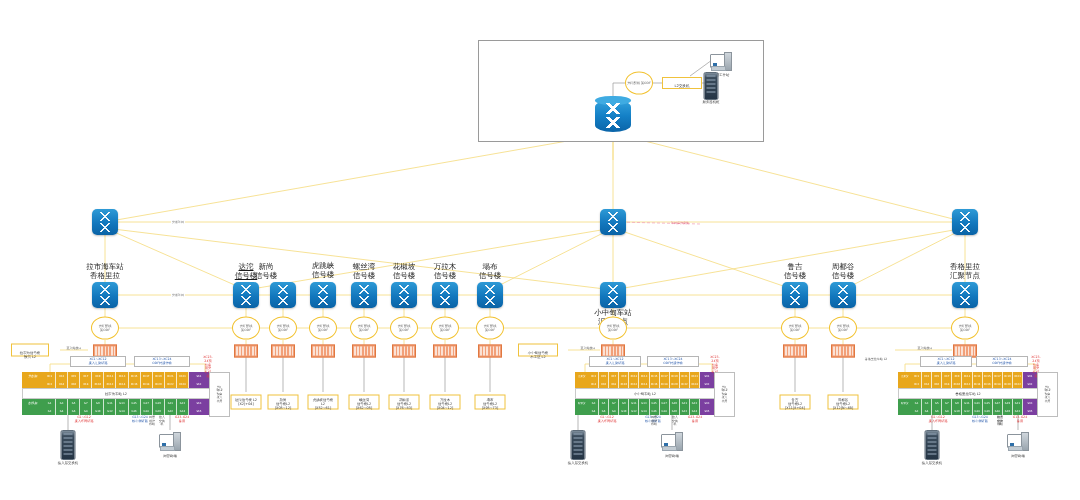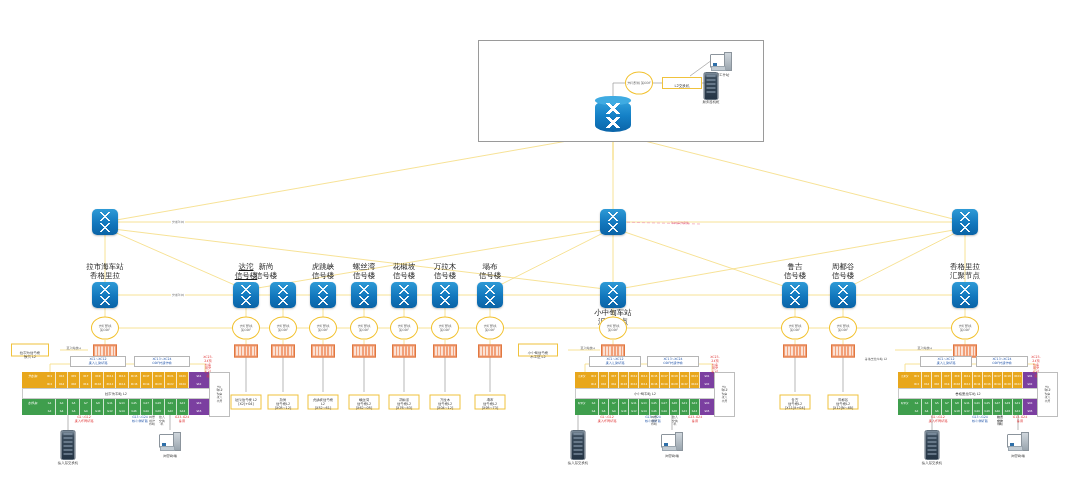--- a/index.html
+++ b/index.html
@@ -354,21 +354,21 @@
 
   <div class="nlabel" style="left:246px;top:262px;text-decoration:underline;">
     <div style="white-space:pre-line;">达沱
 信号楼</div>
     </div>
   <div class="nlabel" style="left:266px;top:262px;">
     <div style="white-space:pre-line;">新尚
 信号楼</div>
     </div>
   <div class="nlabel" style="left:323px;top:262px;">
-    <div style="white-space:pre-line;">虎跳峡
+    <div style="white-space:pre-line;font-family:Liberation Mono, monospace;">虎跳峡
 信号楼</div>
     </div>
   <div class="nlabel" style="left:364px;top:262px;">
     <div style="white-space:pre-line;">螺丝湾
 信号楼</div>
     </div>
   <div class="nlabel" style="left:404px;top:262px;">
     <div style="white-space:pre-line;">花椒坡
 信号楼</div>
     </div>

